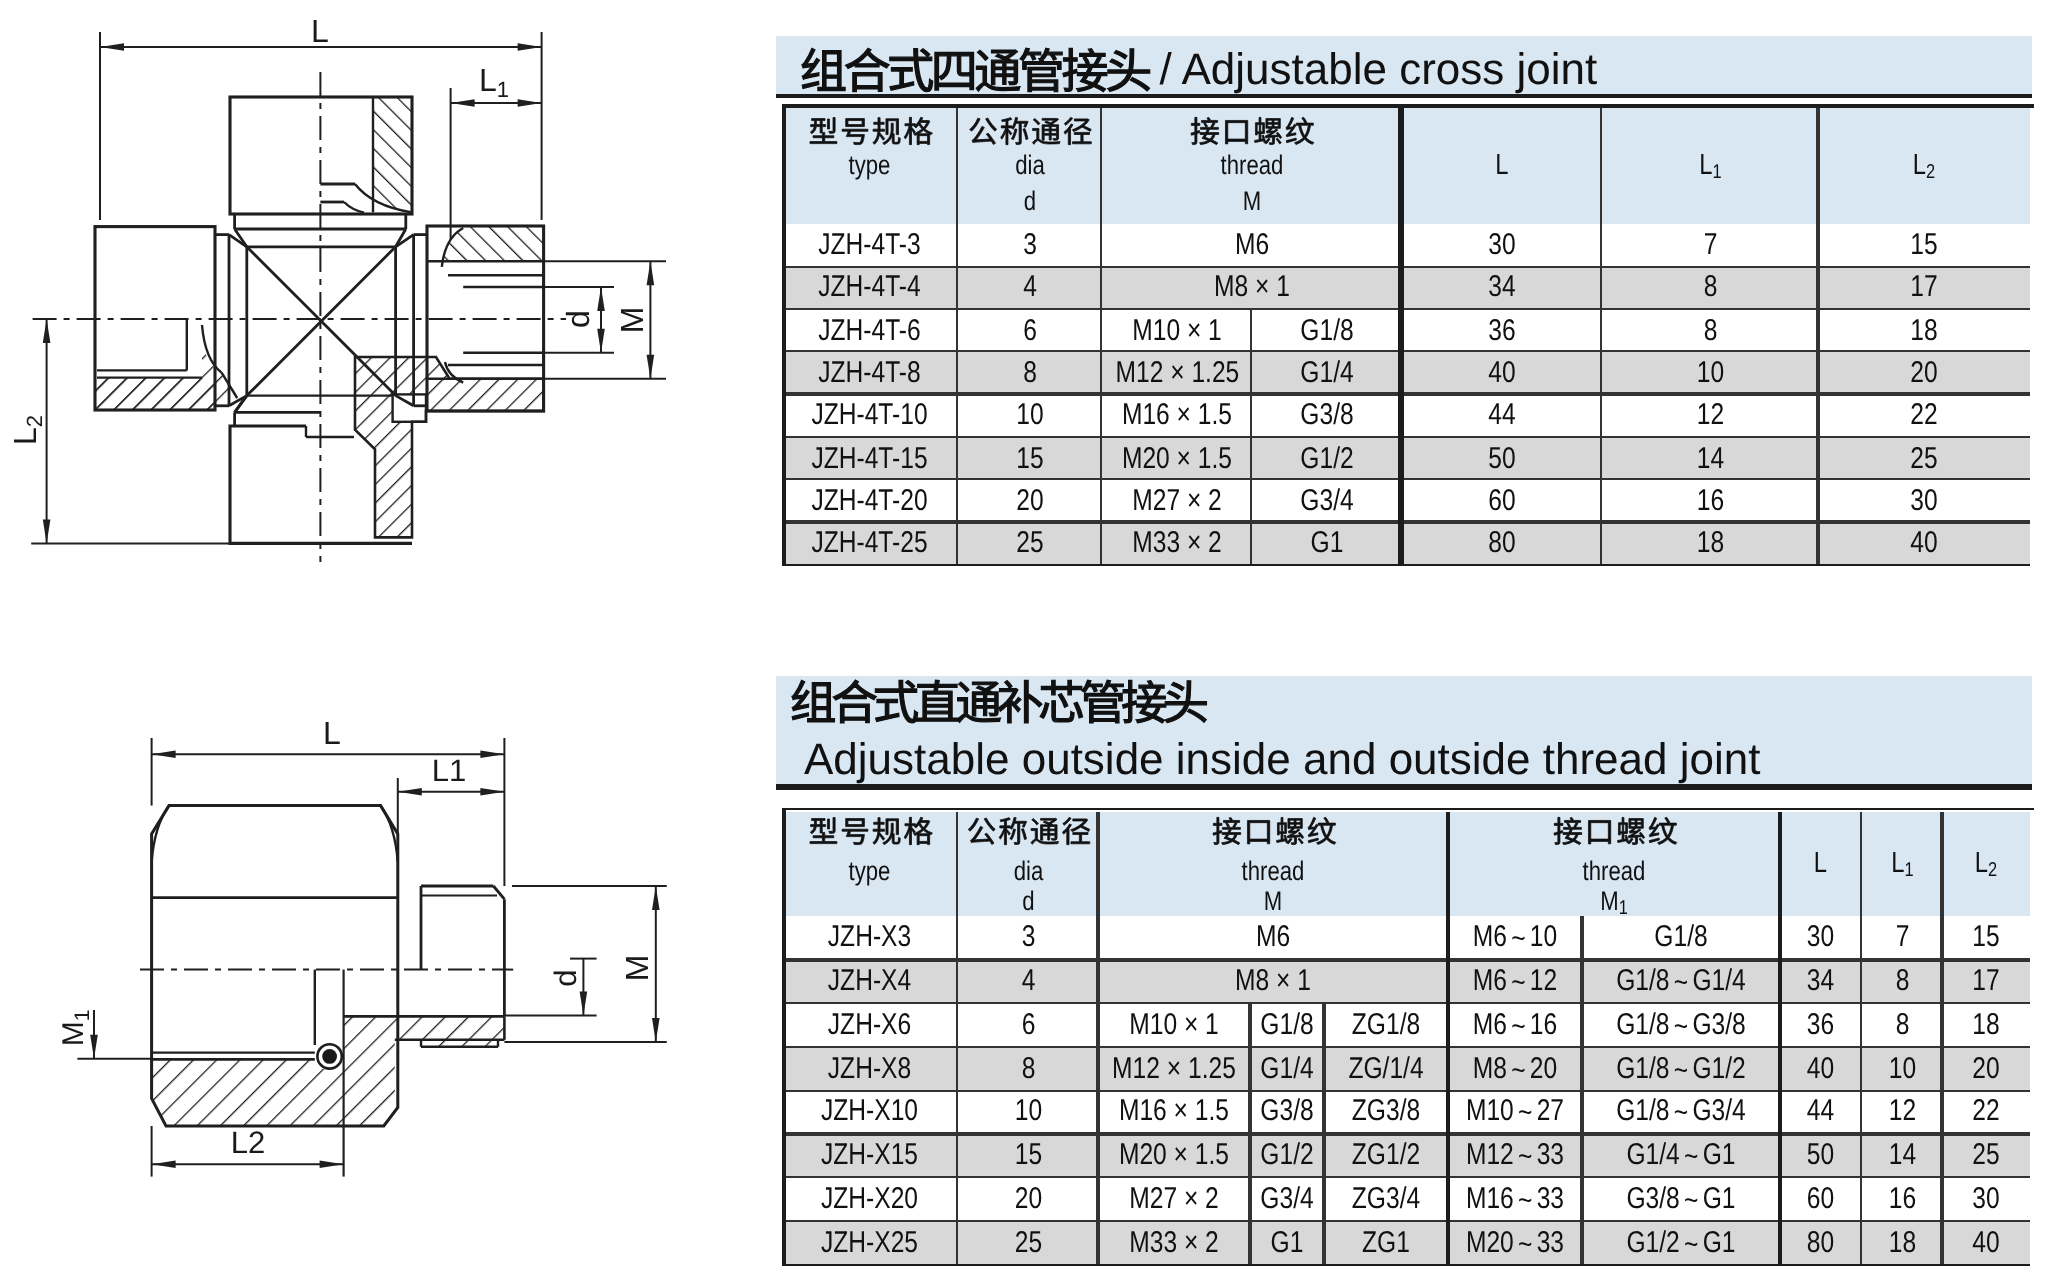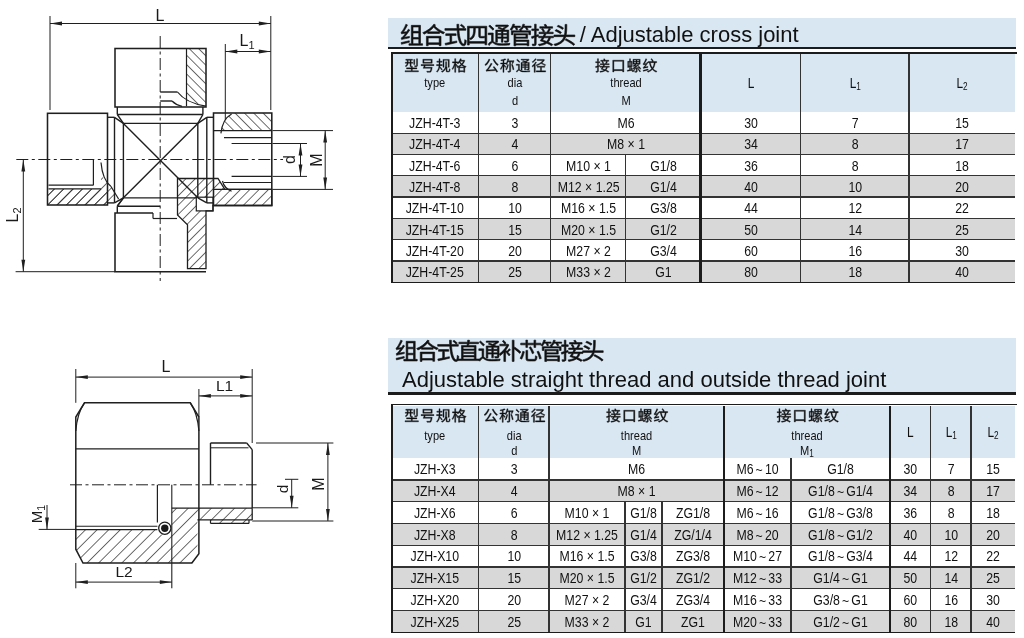--- a/index.html
+++ b/index.html
@@ -87,21 +87,21 @@
 <div style="position:absolute;left:909.0px;top:239.8px;width:106.0px;height:21.3px;line-height:21.3px;text-align:center;font-size:15.0px;color:#111;transform:scaleX(0.82);transform-origin:50%% 50%%;white-space:nowrap">30</div>
 <div style="position:absolute;left:391.0px;top:261.1px;width:87.5px;height:21.3px;line-height:21.3px;text-align:center;font-size:15.0px;color:#111;transform:scaleX(0.82);transform-origin:50%% 50%%;white-space:nowrap">JZH-4T-25</div>
 <div style="position:absolute;left:478.5px;top:261.1px;width:72.0px;height:21.3px;line-height:21.3px;text-align:center;font-size:15.0px;color:#111;transform:scaleX(0.82);transform-origin:50%% 50%%;white-space:nowrap">25</div>
 <div style="position:absolute;left:550.5px;top:261.1px;width:75.0px;height:21.3px;line-height:21.3px;text-align:center;font-size:15.0px;color:#111;transform:scaleX(0.82);transform-origin:50%% 50%%;white-space:nowrap">M33 × 2</div>
 <div style="position:absolute;left:625.5px;top:261.1px;width:75.0px;height:21.3px;line-height:21.3px;text-align:center;font-size:15.0px;color:#111;transform:scaleX(0.82);transform-origin:50%% 50%%;white-space:nowrap">G1</div>
 <div style="position:absolute;left:700.5px;top:261.1px;width:100.0px;height:21.3px;line-height:21.3px;text-align:center;font-size:15.0px;color:#111;transform:scaleX(0.82);transform-origin:50%% 50%%;white-space:nowrap">80</div>
 <div style="position:absolute;left:800.5px;top:261.1px;width:108.5px;height:21.3px;line-height:21.3px;text-align:center;font-size:15.0px;color:#111;transform:scaleX(0.82);transform-origin:50%% 50%%;white-space:nowrap">18</div>
 <div style="position:absolute;left:909.0px;top:261.1px;width:106.0px;height:21.3px;line-height:21.3px;text-align:center;font-size:15.0px;color:#111;transform:scaleX(0.82);transform-origin:50%% 50%%;white-space:nowrap">40</div>
 <div style="position:absolute;left:388px;top:338px;width:628px;height:54px;background:#d9e7f3"></div>
 <div style="position:absolute;left:388.0px;top:392.0px;width:628.0px;height:2.6px;background:#1c1c1c"></div>
-<div style="position:absolute;left:402px;top:368.2px;height:24px;line-height:24px;font-size:22px;color:#111;white-space:nowrap">Adjustable straight thread and outside thread joint</div>
+<div style="position:absolute;left:402px;top:368.2px;height:24px;line-height:24px;font-size:22px;color:#111;white-space:nowrap">Adjustable outside inside and outside thread joint</div>
 <div style="position:absolute;left:391.0px;top:403.6px;width:625.5px;height:1.8px;background:#1c1c1c"></div>
 <div style="position:absolute;left:391.0px;top:456.5px;width:624.0px;height:1.7px;background:#1c1c1c"></div>
 <div style="position:absolute;left:391.0px;top:631.3px;width:624.0px;height:2.2px;background:#1c1c1c"></div>
 <div style="position:absolute;left:391.0px;top:405.6px;width:624.0px;height:52.6px;background:#d9e7f3"></div>
 <div style="position:absolute;left:391.0px;top:480.0px;width:624.0px;height:21.8px;background:#d8d8d8"></div>
 <div style="position:absolute;left:391.0px;top:523.5px;width:624.0px;height:21.8px;background:#d8d8d8"></div>
 <div style="position:absolute;left:391.0px;top:567.1px;width:624.0px;height:21.8px;background:#d8d8d8"></div>
 <div style="position:absolute;left:391.0px;top:610.6px;width:624.0px;height:21.8px;background:#d8d8d8"></div>
 <div style="position:absolute;left:391.0px;top:479.3px;width:624.0px;height:1.4px;background:#333333"></div>
 <div style="position:absolute;left:391.0px;top:501.1px;width:624.0px;height:1.4px;background:#333333"></div>

